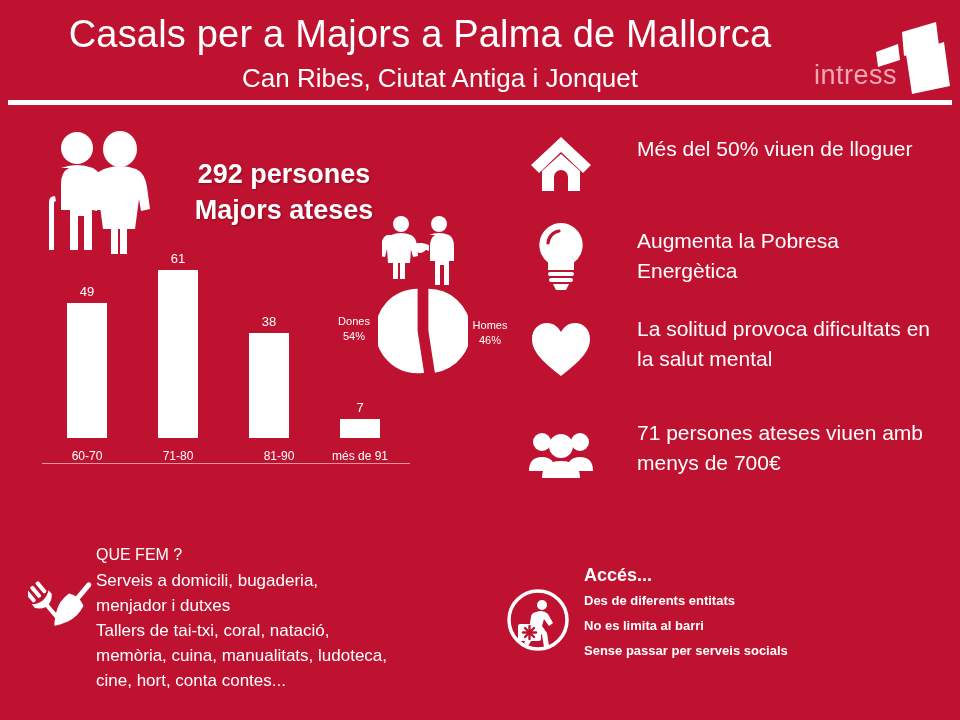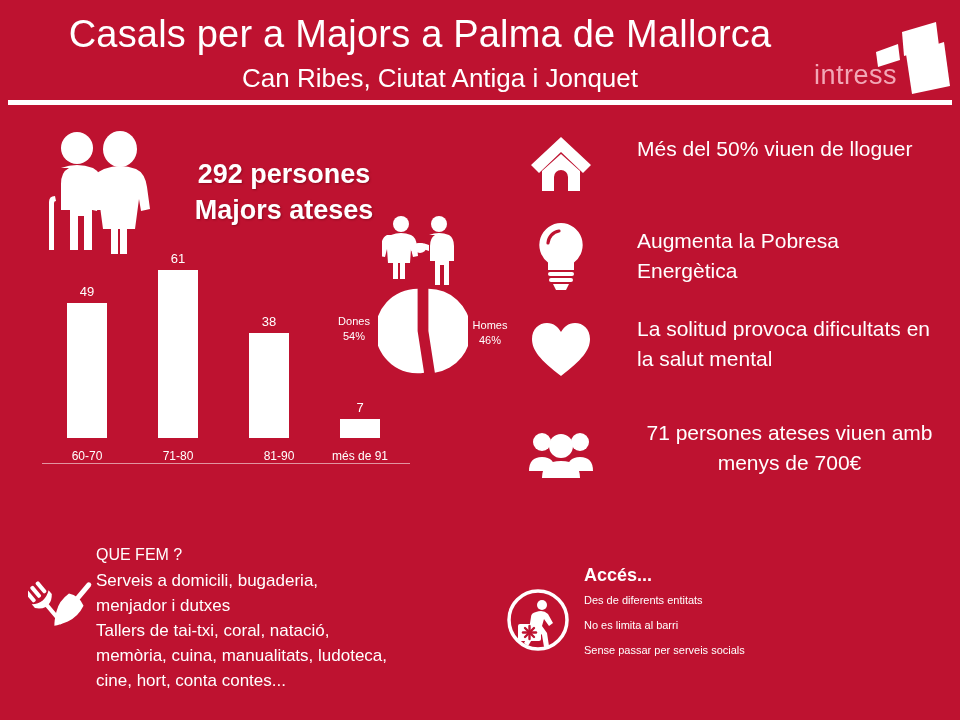--- a/index.html
+++ b/index.html
@@ -202,21 +202,21 @@
     flex: 1 1 auto;
     font-size: 21px;
     line-height: 30px;
     padding-top: 6px;
     padding-right: 6px;
     margin-left: 33px;
   }
   .fact-1 { height: 84px; }
   .fact-2 { height: 86px; }
   .fact-3 { height: 96px; }
-  .fact-4 { height: 96px; text-align: center; }
+  .fact-4 { height: 96px; }
   .fact-3 .fact-text, .fact-4 .fact-text { padding-top: 0px; }
 
   
   .que-fem {
     position: absolute;
     left: 24px; top: 542px;
     width: 470px;
   }
   .qf-icon {
     position: absolute;
@@ -253,22 +253,23 @@
     position: absolute;
     left: 84px; top: 0;
     width: 368px;
   }
   .ac-title {
     font-size: 18px;
     line-height: 26px;
     font-weight: 700;
   }
   .ac-line {
-    font-size: 11px;
+    font-size: 13px;
     line-height: 25px;
+    font-weight: bold;
   }
 </style>
 </head>
 <body>
 
 <div class="stage">
 
   <div class="header">
     <div class="title">Casals per a Majors a Palma de Mallorca</div>
     <div class="subtitle">Can Ribes, Ciutat Antiga i Jonquet</div>

